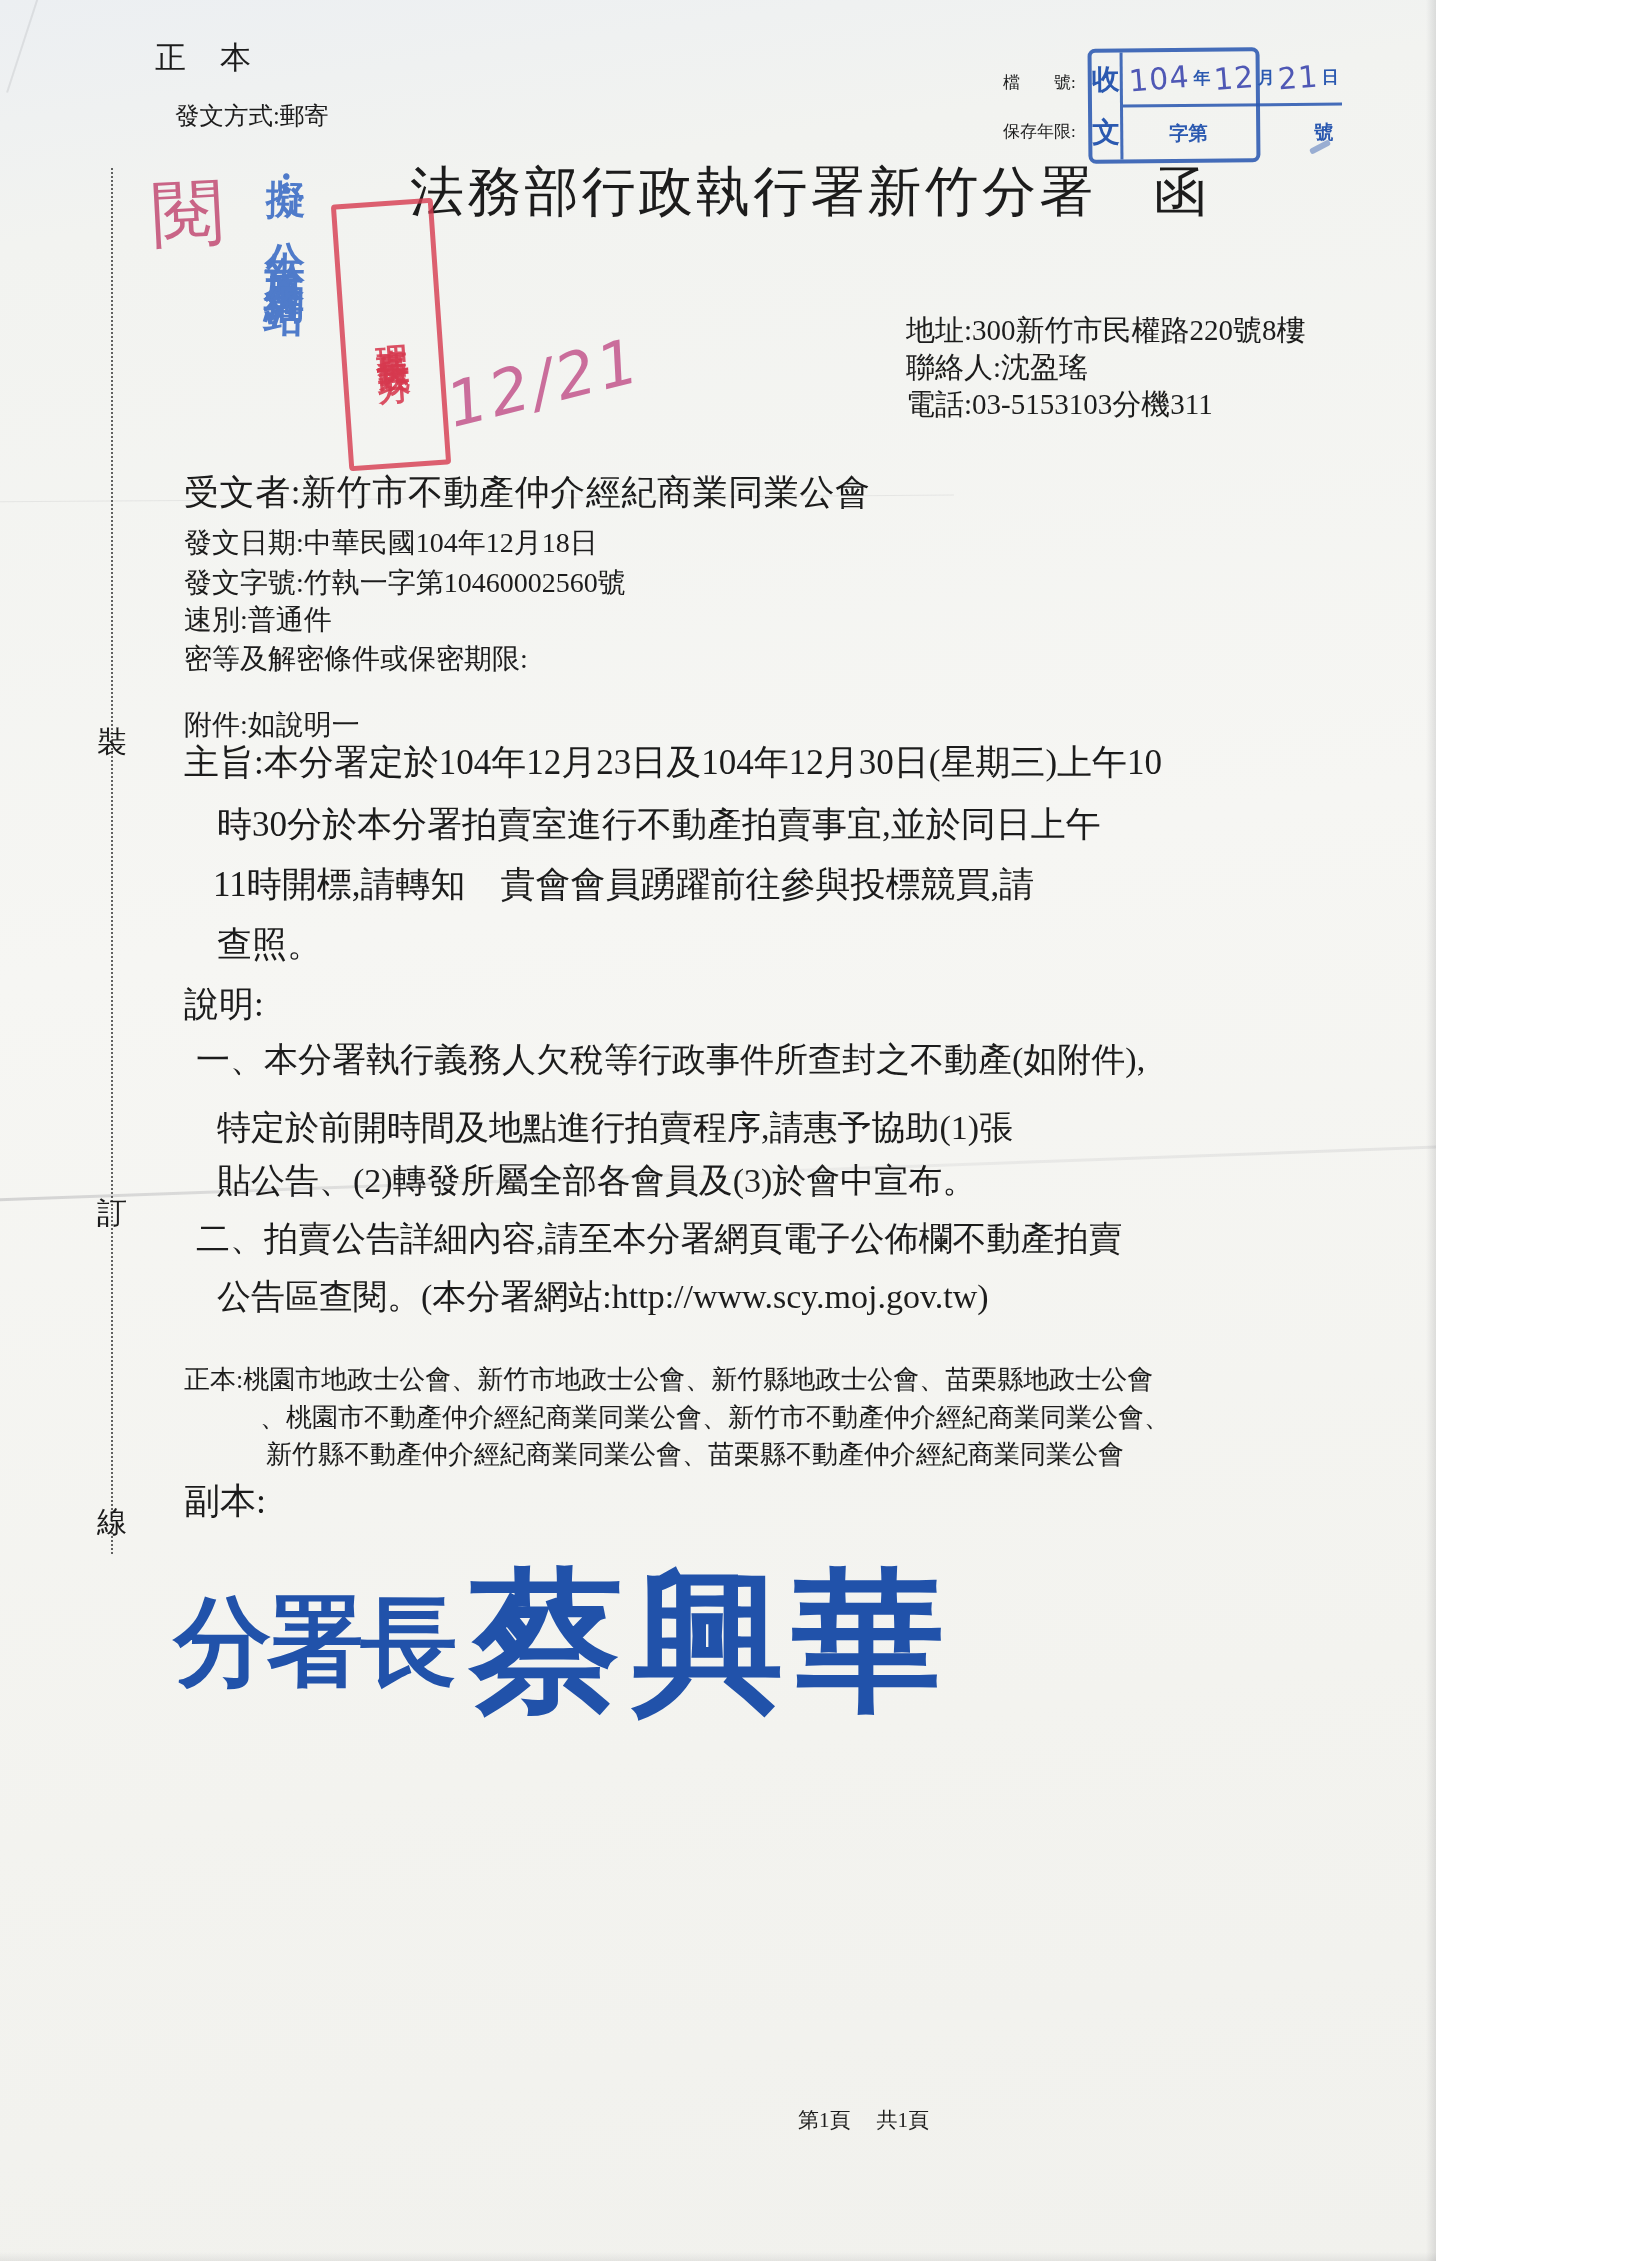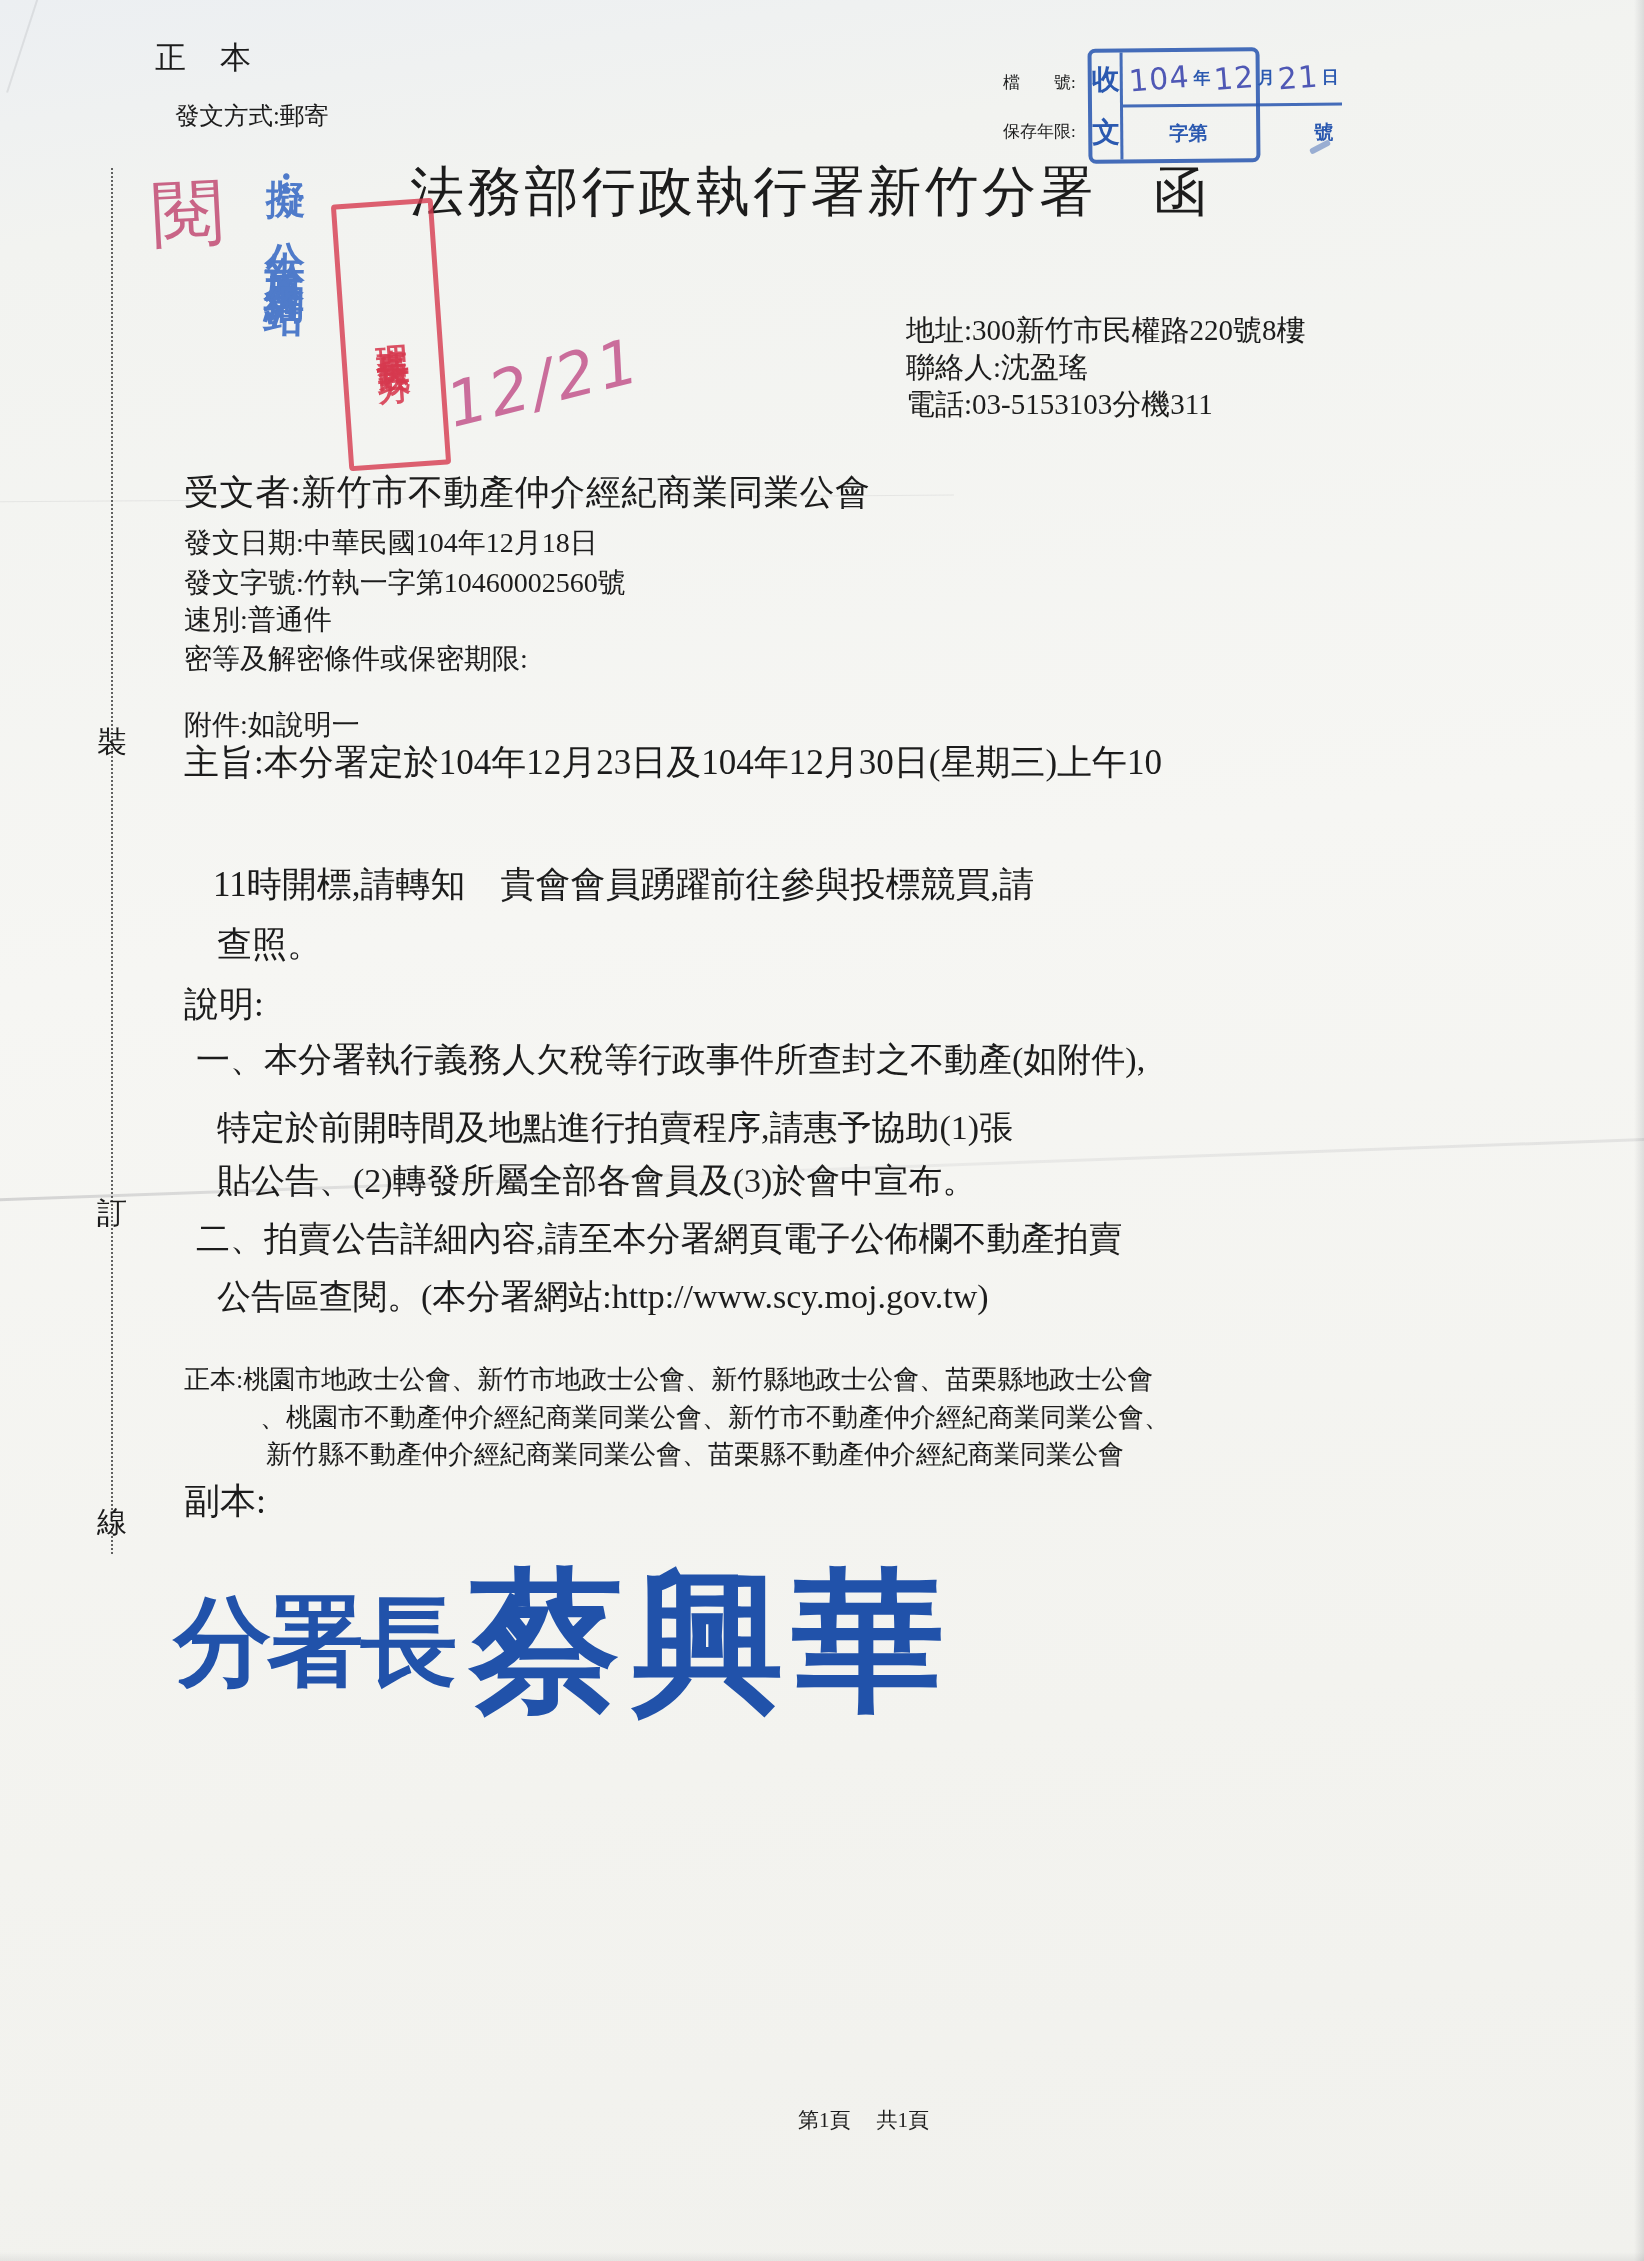--- a/index.html
+++ b/index.html
@@ -1,17 +1,17 @@
 <!DOCTYPE html>
 <html style="font-size:10.3px"><head>
 <meta charset="utf-8">
 <style>
   html,body{margin:0;padding:0;}
   .paper{
-    position:relative;width:1644px;height:2261px;overflow:hidden;
+    position:relative;width:1436px;height:2261px;overflow:hidden;
     background:linear-gradient(172deg,#ecEFf2 0%,#f2f3f0 10%,#f6f6f3 40%,#f3f3ef 75%,#f1f1ed 100%);
     font-family:"Liberation Serif","DejaVu Serif",serif;color:#1c1c1c;
   }
   .line{position:absolute;white-space:pre;}
   
   .l-copytype{left:155px;top:37px;font-size:31px;letter-spacing:34px;font-weight:500;}
   .l-delivery{left:175px;top:99px;font-size:24.5px;}
   .l-filelabel{left:1003px;top:71px;font-size:17px;}
   .l-retention{left:1003px;top:120px;font-size:17px;}
   .l-title{left:410px;top:156px;font-size:54px;letter-spacing:3.2px;font-weight:500;}
@@ -139,20 +139,21 @@
   <div class="hand-date">12/21</div>
 
   <div class="line l-recipient">受文者:新竹市不動產仲介經紀商業同業公會</div>
   <div class="line meta m1">發文日期:中華民國104年12月18日</div>
   <div class="line meta m2">發文字號:竹執一字第10460002560號</div>
   <div class="line meta m3">速別:普通件</div>
   <div class="line meta m4">密等及解密條件或保密期限:</div>
   <div class="line meta m5">附件:如說明一</div>
 
   <div class="line subj s1">主旨:本分署定於104年12月23日及104年12月30日(星期三)上午10</div>
+  <div class="line subj s2">時30分於本分署拍賣室進行不動產拍賣事宜,並於同日上午</div>
   <div class="line subj s3">11時開標,請轉知　貴會會員踴躍前往參與投標競買,請</div>
   <div class="line subj s4">查照。</div>
 
   <div class="line expl e0">說明:</div>
   <div class="line expl e1">一、本分署執行義務人欠稅等行政事件所查封之不動產(如附件),</div>
   <div class="line expl e2">特定於前開時間及地點進行拍賣程序,請惠予協助(1)張</div>
   <div class="line expl e3">貼公告、(2)轉發所屬全部各會員及(3)於會中宣布。</div>
   <div class="line expl e4">二、拍賣公告詳細內容,請至本分署網頁電子公佈欄不動產拍賣</div>
   <div class="line expl e5">公告區查閱。(本分署網站:http://www.scy.moj.gov.tw)</div>
 

